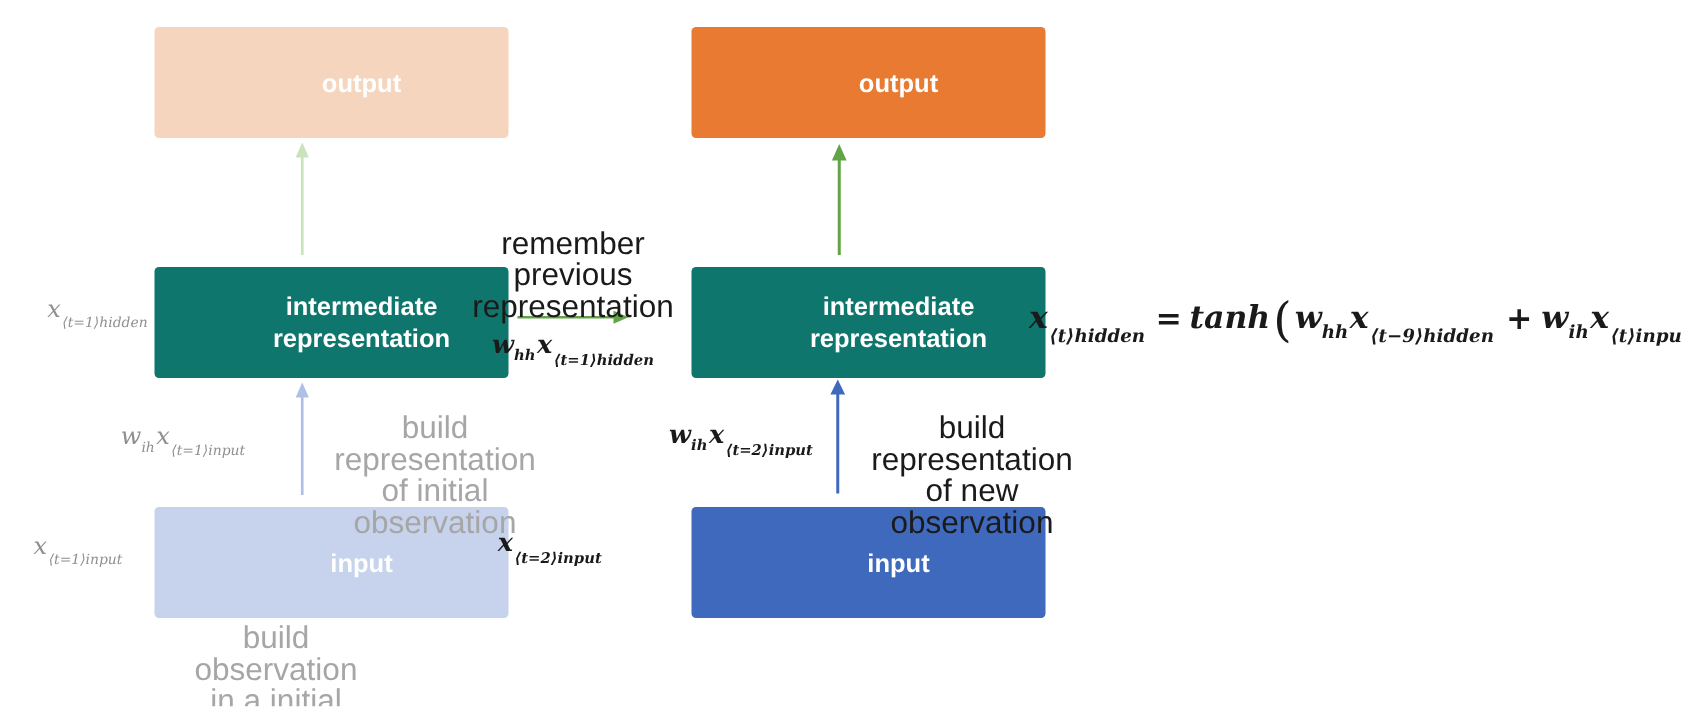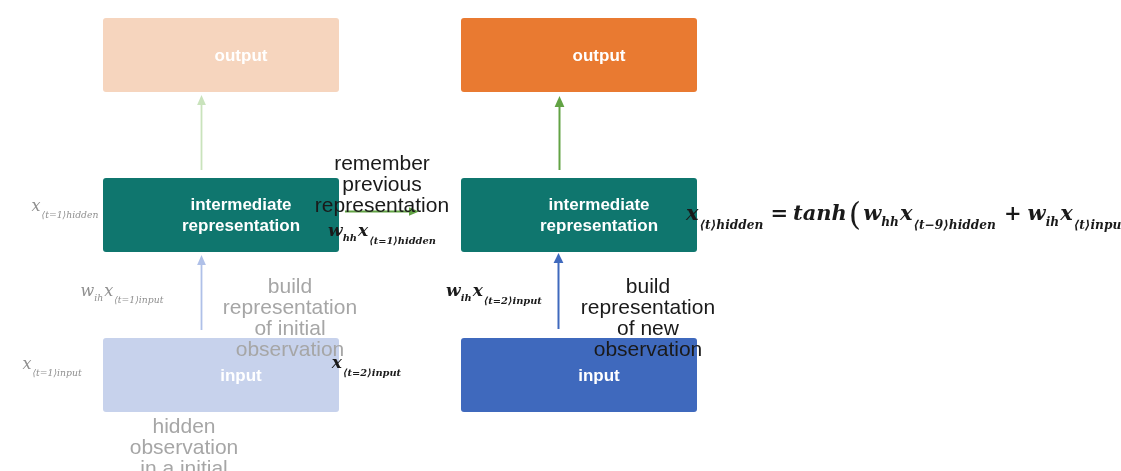--- a/index.html
+++ b/index.html
@@ -89,21 +89,21 @@
   </div>
   <div class="note gray" style="left:204px;top:275px;width:172px;">
     <span>build representation</span>
     <span>of initial observation</span>
   </div>
   <div class="note" style="left:562px;top:275px;width:172px;">
     <span>build representation</span>
     <span>of new observation</span>
   </div>
   <div class="note gray" style="left:118px;top:415px;width:132px;">
-    <span>hidden observation</span>
+    <span>build observation</span>
     <span>in a initial</span>
   </div>
 
   <div class="math graymath sz16" style="left:18px;top:196px;width:96px;">
     <span>x</span><span class="stk">
         <span>⟨t=1⟩</span>
         <span>hidden</span>
       </span>
   </div>
   <div class="math graymath sz16" style="left:64px;top:281px;width:118px;">

